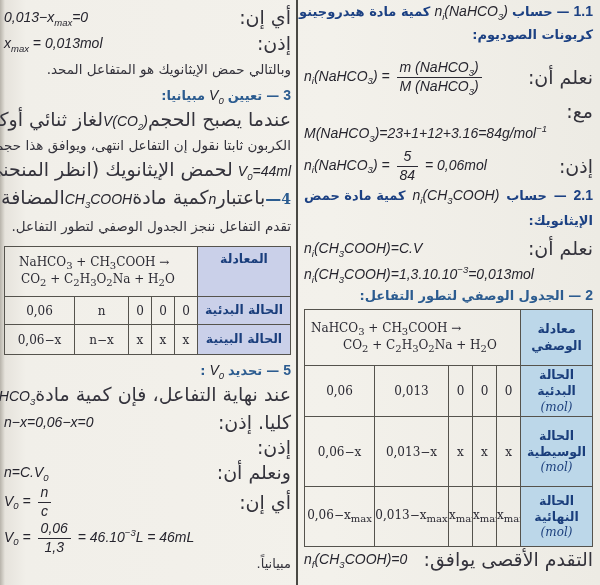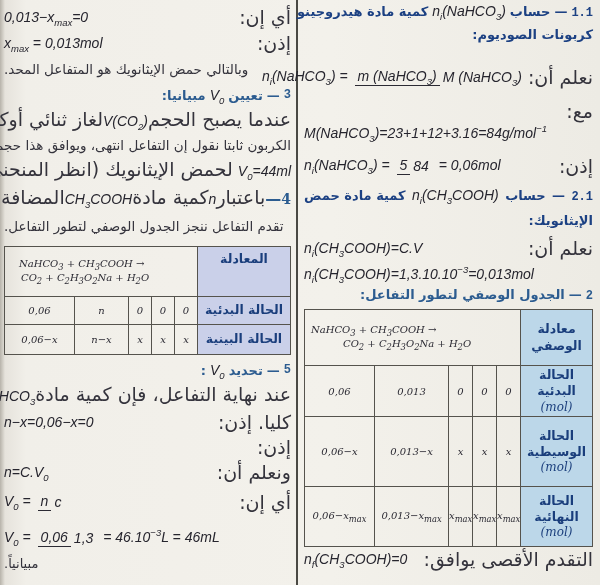--- a/index.html
+++ b/index.html
@@ -14,39 +14,39 @@
 
 .b{display:flex;direction:rtl;align-items:center}
 .base{align-items:baseline}
 .spread{justify-content:space-between}
 .gap{gap:5px}
 
 .hl{display:flex;direction:rtl;align-items:baseline;gap:4px;font-weight:bold;
     color:#1c4183;font-size:13px;white-space:nowrap}
 .hl .m{font-weight:normal}
 .sect{color:#2c5c90}
-.hnum{font-family:Liberation Mono, monospace;font-size:12px}
+.hnum{font-family:Liberation Sans, sans-serif;font-size:14px}
 .secnum{font-family:"DejaVu Serif",serif;font-weight:bold;color:#2c5c90;font-size:14px}
 .secdash{font-weight:bold;color:#2c5c90}
 
 .ar{font-size:19px;color:#34333c;white-space:nowrap}
-.arline{font-size:13.5px;color:#34333c;white-space:nowrap;text-align:left;direction:rtl}
+.arline{font-size:13.5px;color:#34333c;white-space:nowrap;text-align:right;direction:rtl}
 .m{font-family:Liberation Sans, sans-serif;font-style:italic;font-size:14px;color:#26252e;
    direction:ltr;unicode-bidi:isolate;white-space:nowrap}
 .m sub{font-size:9.5px;line-height:0}
 .m sup{font-size:9.5px;line-height:0}
 .mrow{display:flex;direction:rtl;justify-content:space-between;align-items:center}
 .mline{direction:ltr;display:flex;align-items:center;justify-content:flex-start}
-.frac{display:inline-flex;flex-direction:row;text-align:center;vertical-align:middle;margin:0 3px}
+.frac{display:inline-flex;flex-direction:column;text-align:center;vertical-align:middle;margin:0 3px}
 .frac .fnum{border-bottom:1.3px solid #2b2a33;padding:0 3px 1px;line-height:1.1}
 .frac .fden{padding:1px 3px 0;line-height:1.1}
 
 table{border-collapse:collapse;direction:ltr;width:100%;table-layout:fixed}
 td{border:1.5px solid #55534d;text-align:center;vertical-align:middle;
-   font-family:"DejaVu Serif",serif;font-style:italic;font-size:10px;color:#2b2a33;padding:0;overflow:hidden}
+   font-family:"DejaVu Serif",serif;font-size:12px;color:#2b2a33;padding:0;overflow:hidden}
 td.eq{text-align:left;padding:2px 2px 2px 6px}
 .eqline{display:block;white-space:nowrap}
 #col-right .eqline2{padding-left:32px}
 #col-left td.eq{padding-left:14px}
 #col-left .eqline2{padding-left:2px}
 td.lbl{font-family:"DejaVu Sans",sans-serif;font-style:normal;font-weight:bold;
   font-size:12.5px;color:#1a3e7c;direction:rtl;line-height:1.3;padding:1px 2px}
 #col-right td.lbl{background:#bcd7e9}
 #col-left td.lbl{background:#cad0e9}
 td.lbl .mol{font-family:"DejaVu Serif",serif;font-style:italic;font-weight:normal;font-size:12px}

